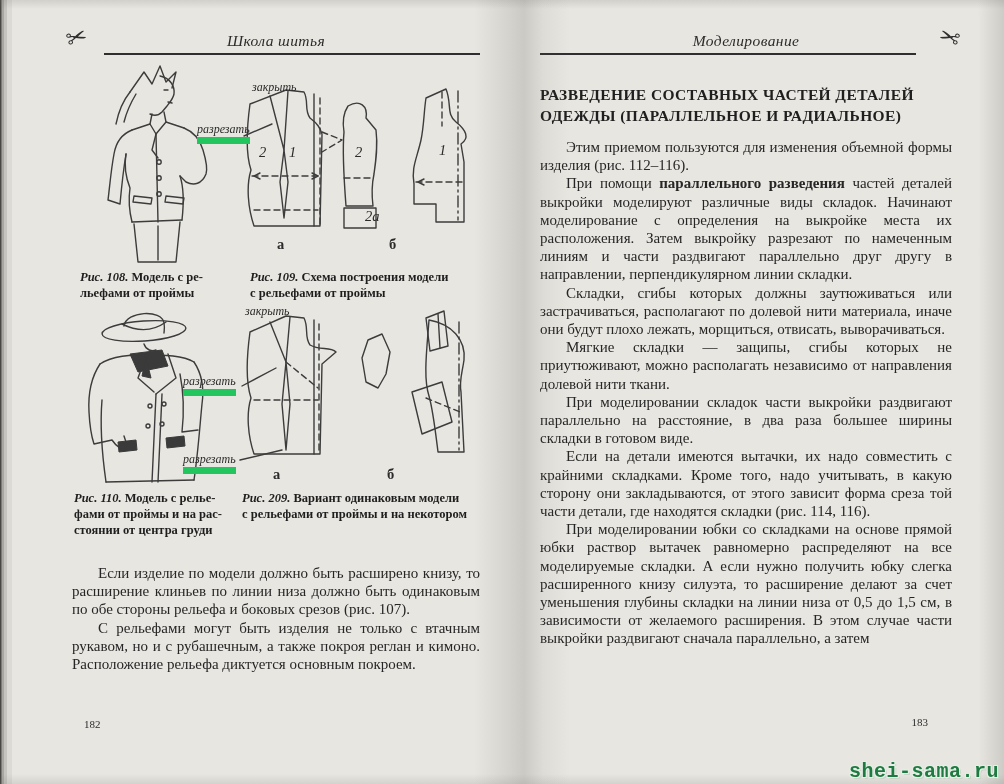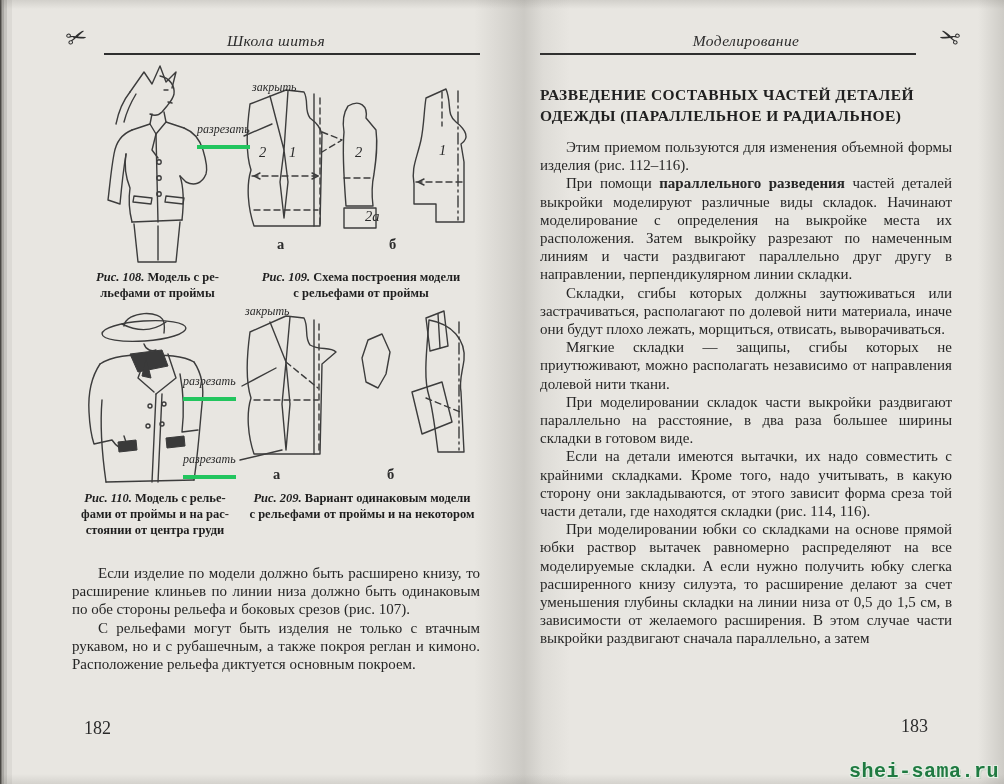--- a/index.html
+++ b/index.html
@@ -50,30 +50,30 @@
   .fig{position:absolute;}
   .fig svg{display:block;}
   .fig108{left:0;top:30px;width:165px;height:205px;}
   .fig109{left:125px;top:46px;width:285px;height:200px;overflow:visible;}
   .fig110{left:0;top:272px;width:165px;height:190px;}
   .fig111{left:125px;top:272px;width:285px;height:185px;overflow:visible;}
   .fig109 svg,.fig111 svg{position:absolute;left:33px;top:0;}
   .diag-label{
     position:absolute;font-style:italic;font-size:12px;color:#2b2b2b;white-space:nowrap;
   }
-  .diag-label.cut{border-bottom:4px solid #22c55e;padding-bottom:8px;}
+  .diag-label.cut{border-bottom:7px solid #22c55e;padding-bottom:0px;}
   .diag-num{
     position:absolute;font-style:italic;font-size:14.5px;color:#2b2b2b;white-space:nowrap;
   }
   .diag-sub{
     position:absolute;font-size:14.5px;font-weight:bold;color:#2b2b2b;white-space:nowrap;
   }
 
   
-  .caption{position:absolute;text-align:center;font-size:12.5px;font-weight:bold;
+  .caption{position:absolute;font-size:12.5px;font-weight:bold;
     line-height:16px;color:#1e1e1e;}
   .cap-row1{top:237px;}
   .cap-row2{top:458px;}
   .cap108{left:8px;width:155px;}
   .cap109{left:178px;width:222px;}
   .cap110{left:2px;width:162px;}
   .cap111{left:170px;width:240px;}
   .caption i{font-weight:bold;}
   .cap-line{display:block;}
   .cap-line-first{display:block;}
@@ -86,21 +86,21 @@
   }
   .right-page .body-para{width:412px;}
   .em-phrase{font-weight:bold;}
 
   .section-title{
     margin:26px 0 12px 0;font-size:15.5px;font-weight:bold;
     letter-spacing:0.4px;line-height:21px;color:#1f1f1f;
   }
   .t-line{display:block;}
 
-  .page-num{position:absolute;font-size:18px;color:#2b2b2b;}
+  .page-num{position:absolute;font-size:11px;color:#2b2b2b;}
   .page-num.pn-left{left:12px;top:686px;}
   .page-num.pn-right{right:24px;top:684px;}
 
   .watermark{
     position:absolute;right:5px;bottom:1px;
     font-family:Liberation Mono, monospace;
     font-weight:bold;font-size:20px;letter-spacing:0.5px;
     color:#1f7a41;
     text-shadow:1px 1px 0 #e6efe5,-1px -1px 0 #e6efe5,1px -1px 0 #e6efe5,-1px 1px 0 #e6efe5,2px 2px 0 #c9d4c8;
   }

